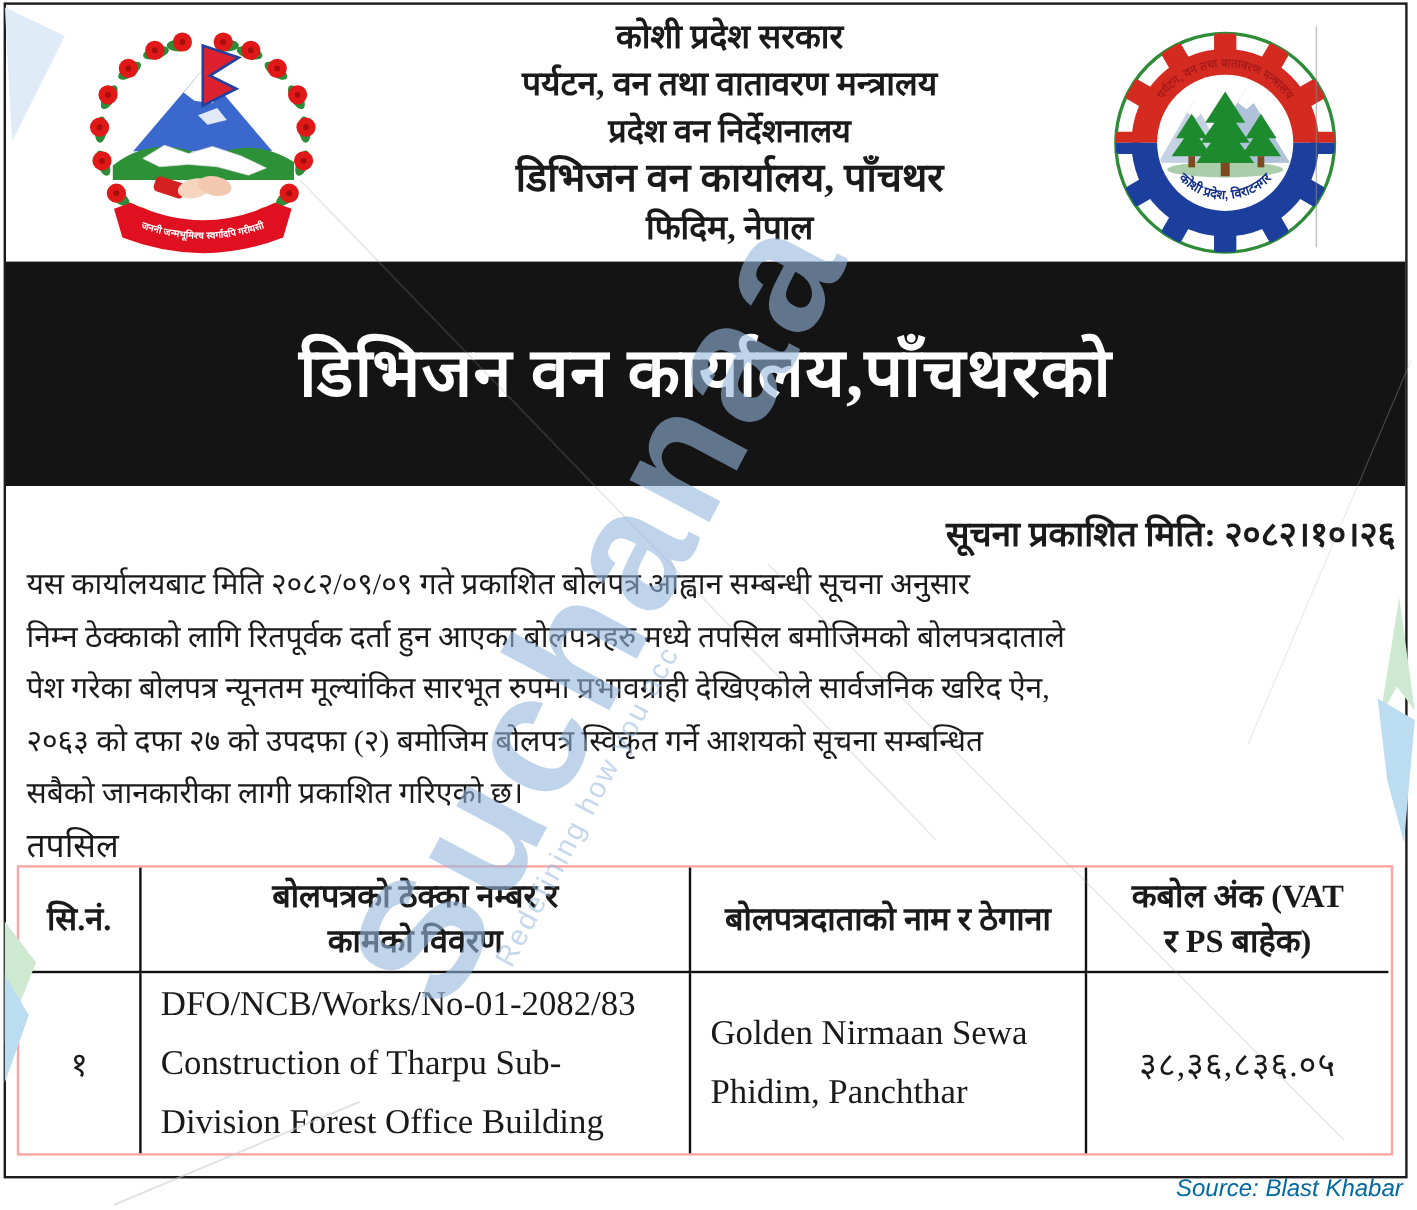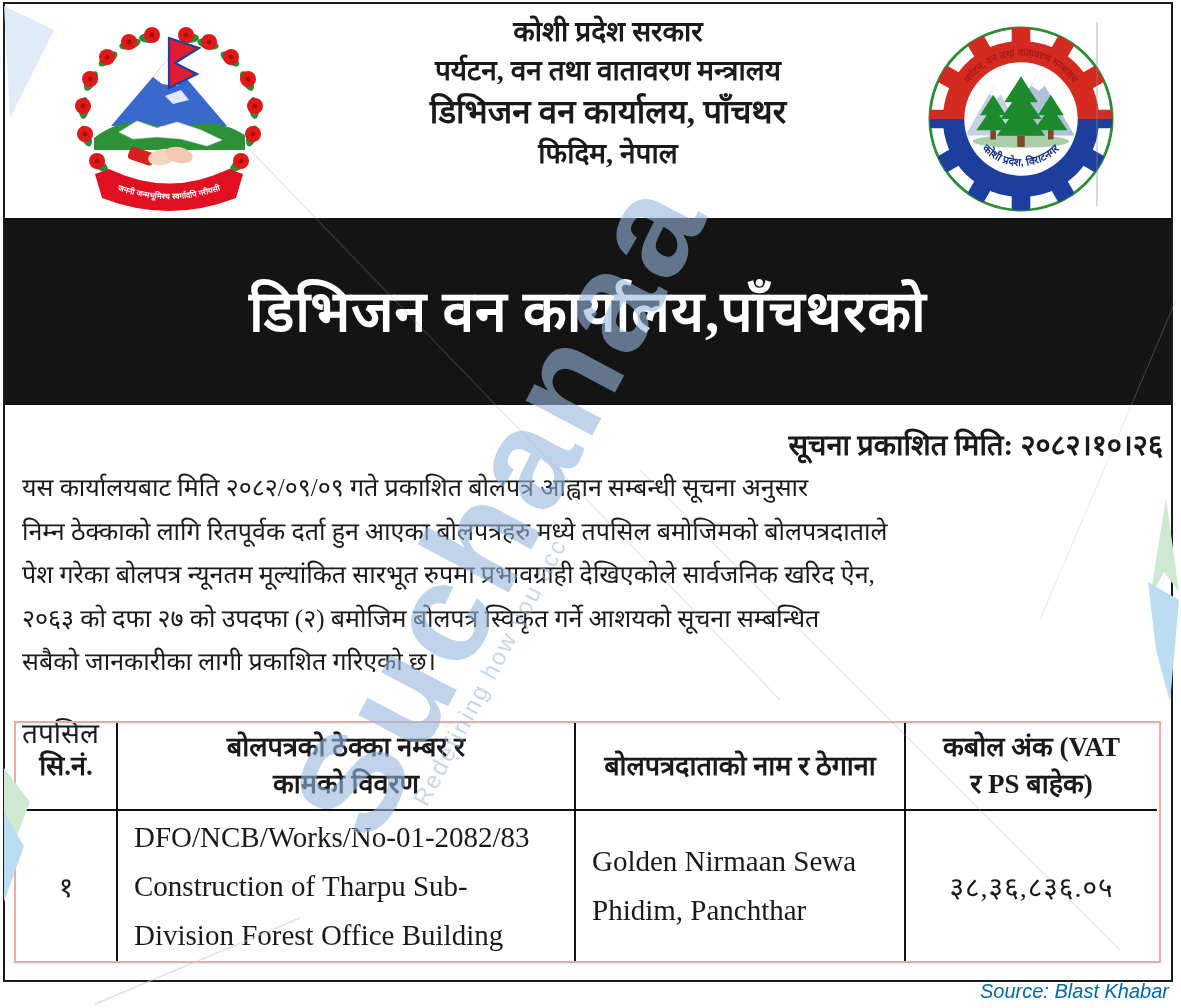--- a/index.html
+++ b/index.html
@@ -23,21 +23,21 @@
   
   .banner { position:absolute; left:5px; top:218px; width:1166px; height:187px;
             background:#141414; color:#fff; display:flex; flex-direction:column;
             align-items:center; justify-content:center; gap:4px; }
   .banner div { font-size:57px; font-weight:bold; line-height:64px; letter-spacing:1px; }
 
   
   .date-line { position:absolute; top:424px; right:18px; font-size:29px; font-weight:bold; }
   .body-text { position:absolute; left:22px; top:466px; width:1142px; }
   .body-text div { font-size:25px; line-height:43.5px; white-space:nowrap; }
-  .tapasil { position:absolute; left:22px; top:713px; font-size:28px; }
+  .tapasil { position:absolute; left:22px; top:684px; font-size:28px; }
 
   
   .ttable { position:absolute; left:14px; top:721px; width:1147px;
             border:2px solid #fca5a5; display:grid;
             grid-template-columns:102px 458px 330px 251px;
             grid-template-rows:88px 150px; }
   .cell { border-right:2px solid #111; border-bottom:2px solid #111;
           display:flex; flex-direction:column; justify-content:center; }
   .cell:nth-child(4n) { border-right:none; }
   .cell.last-row { border-bottom:none; }
@@ -229,20 +229,21 @@
     </text>
     <path id="arcBotLogo" d="M 44,104 A 57,57 0 0 0 156,104" fill="none"></path>
     <text font-size="11.5" font-weight="bold" fill="#15308a" font-family="Liberation Sans, sans-serif">
       <textPath href="#arcBotLogo" startOffset="50%" text-anchor="middle">कोशी प्रदेश, विराटनगर</textPath>
     </text>
   </svg>
 
   <div class="head-text">
     <div class="h1">कोशी प्रदेश सरकार</div>
     <div class="h2">पर्यटन, वन तथा वातावरण मन्त्रालय</div>
+    <div class="h3">प्रदेश वन निर्देशनालय</div>
     <div class="h4">डिभिजन वन कार्यालय, पाँचथर</div>
     <div class="h5">फिदिम, नेपाल</div>
   </div>
 
   <div class="banner">
     <div>डिभिजन वन कार्यालय,पाँचथरको</div>
   </div>
 
   <div class="date-line">सूचना प्रकाशित मिति: २०८२।१०।२६</div>
 

